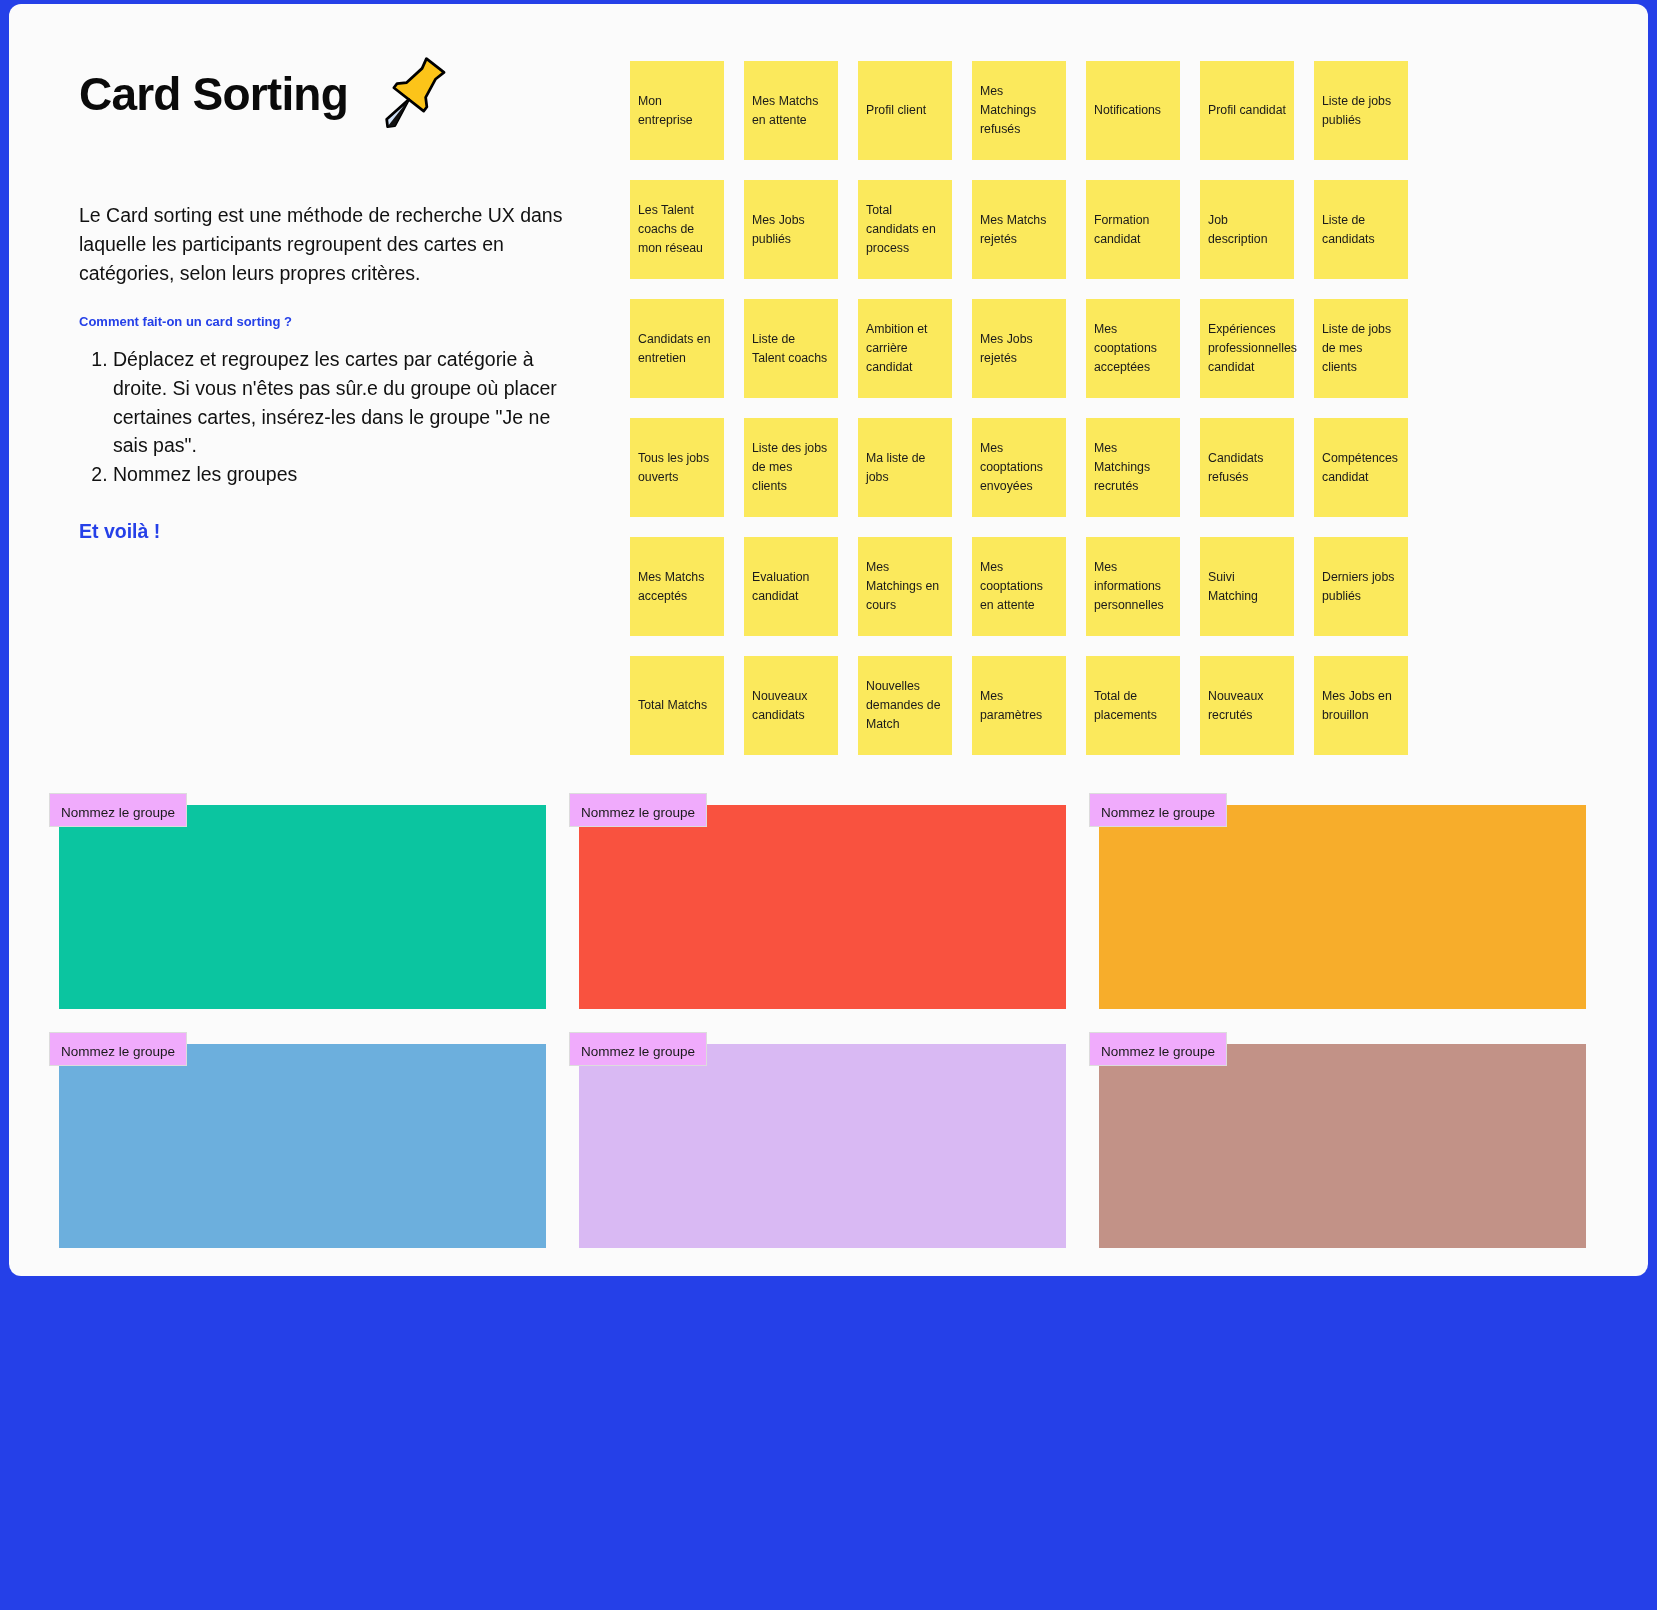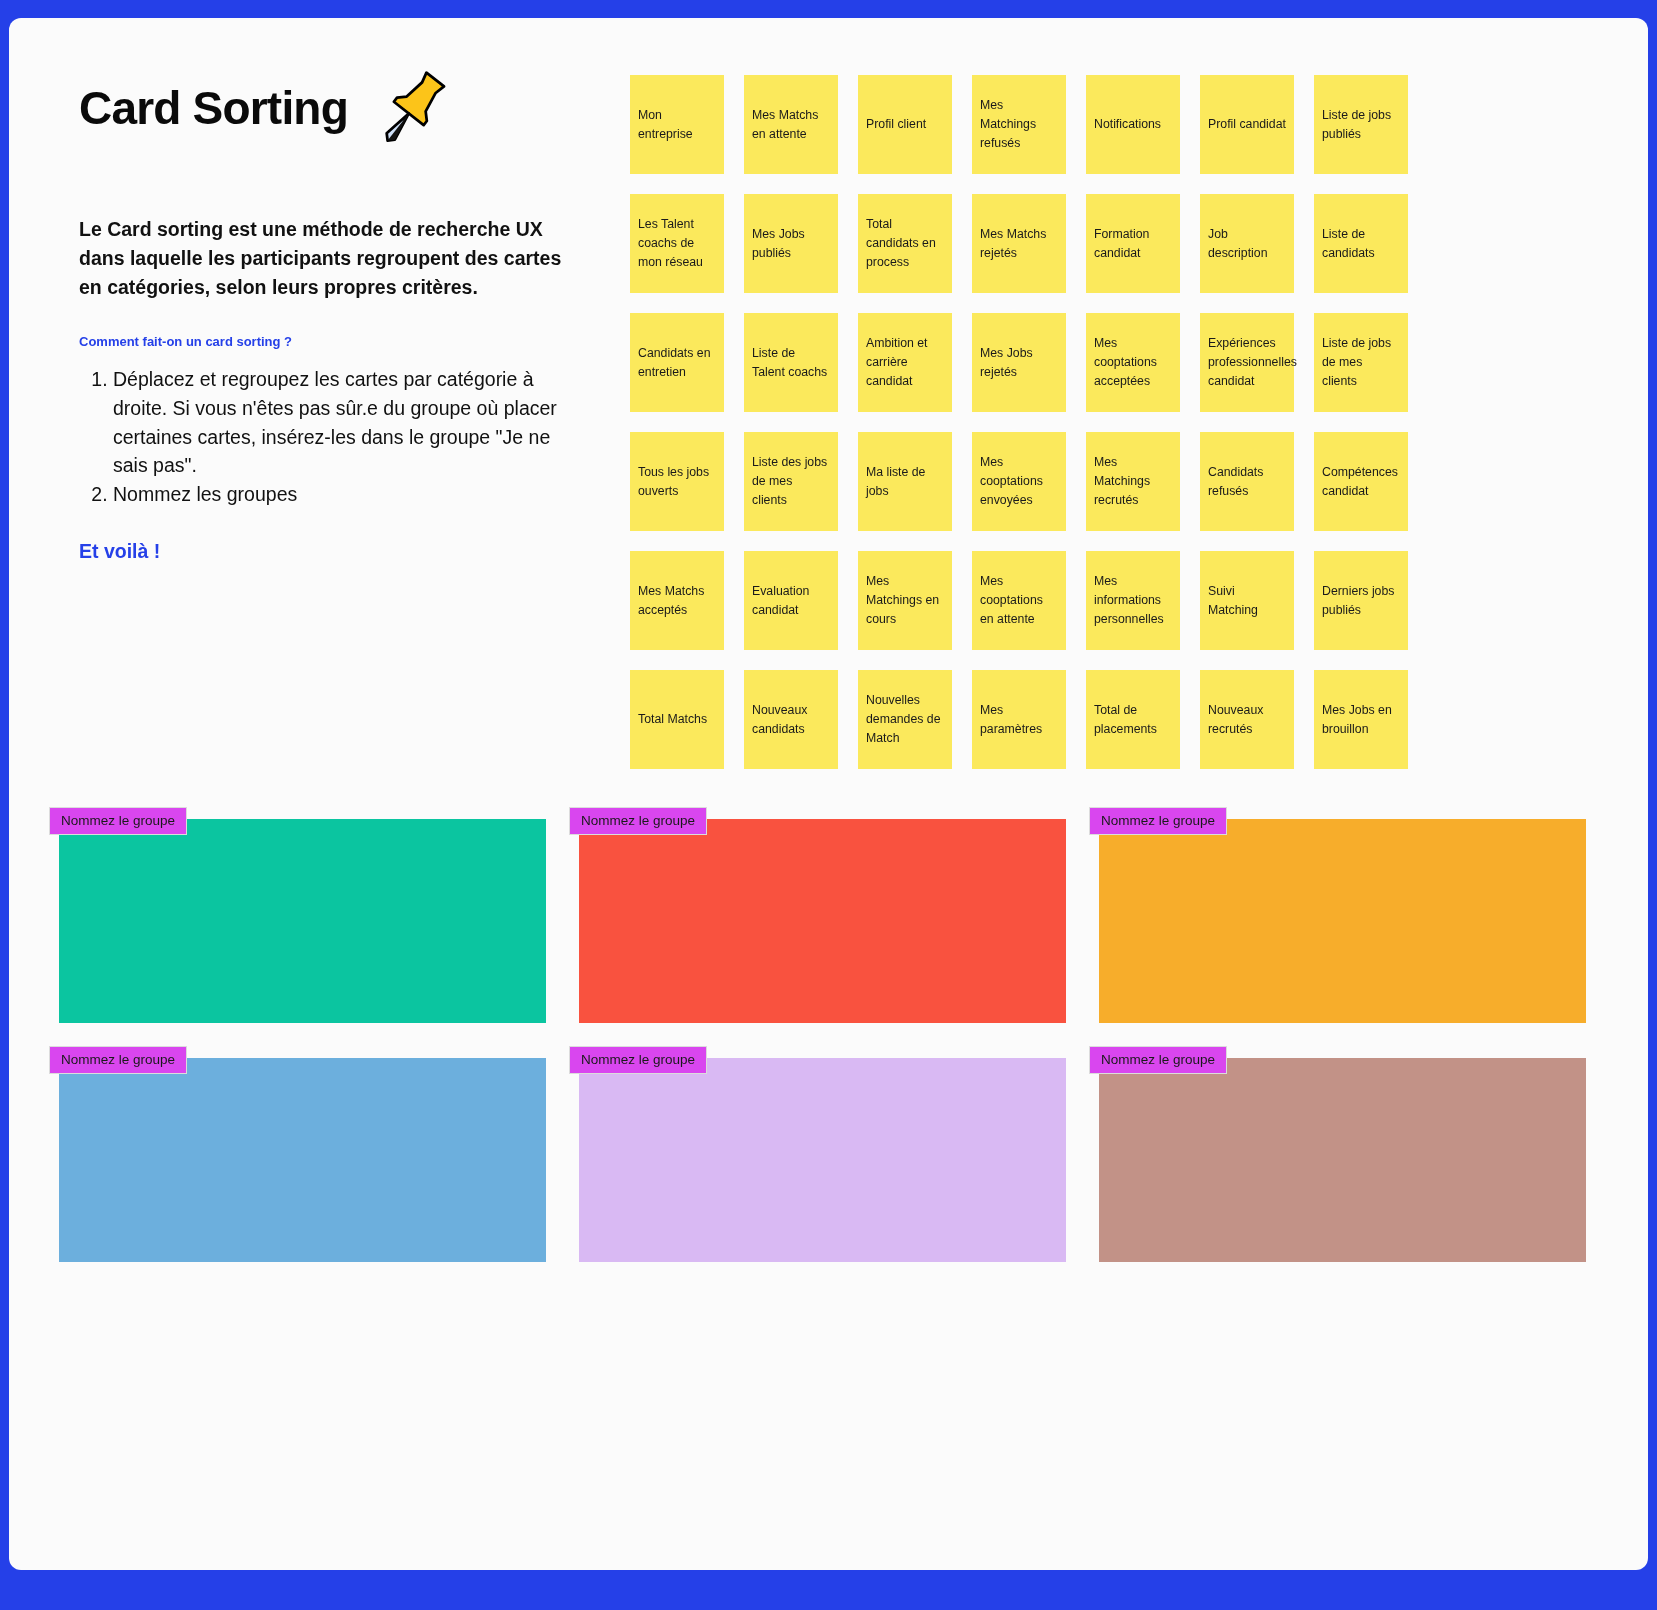--- a/index.html
+++ b/index.html
@@ -7,23 +7,23 @@
   html, body {
     width: 1657px;
     height: 1610px;
     background: #2540e8;
     font-family: "Liberation Sans", sans-serif;
   }
 
   #frame {
     position: absolute;
     left: 9px;
-    top: 18px;
+    top: 4px;
     width: 1639px;
-    height: 1552px;
+    height: 1272px;
     background: #fbfbfb;
     border-radius: 12px;
     overflow: hidden;
   }
 
   
   #intro {
     position: absolute;
     left: 70px;
     top: 45px;
@@ -47,21 +47,21 @@
 
   #pin-icon { display: block; }
 
   #intro-body {
     margin-top: 62px;
     font-size: 19.5px;
     line-height: 1.48;
     color: #111;
   }
 
-  #intro-para { margin-bottom: 30px; font-weight: bold; }
+  #intro-para { margin-bottom: 24px; }
 
   #howto-heading {
     color: #2540e8;
     font-weight: bold;
     font-size: 13px;
     margin-bottom: 14px;
   }
 
   #steps {
     list-style: decimal;
@@ -125,23 +125,23 @@
     left: 10px;
     top: 12px;
     right: 0;
     bottom: 0;
   }
 
   .group-label {
     position: absolute;
     left: 0;
     top: 0;
-    background: #d946ef;
+    background: #f0abfc;
     border: 1px solid #dcdcdc;
-    padding: 5px 11px 6px 11px;
+    padding: 11px 11px 6px 11px;
     font-size: 13.5px;
     color: #1a1a1a;
     z-index: 3;
     white-space: nowrap;
   }
 
   .g-green  .group-body { background: #0bc5a0; }
   .g-red    .group-body { background: #f9523f; }
   .g-orange .group-body { background: #f7ad2b; }
   .g-blue   .group-body { background: #6cafdd; }

